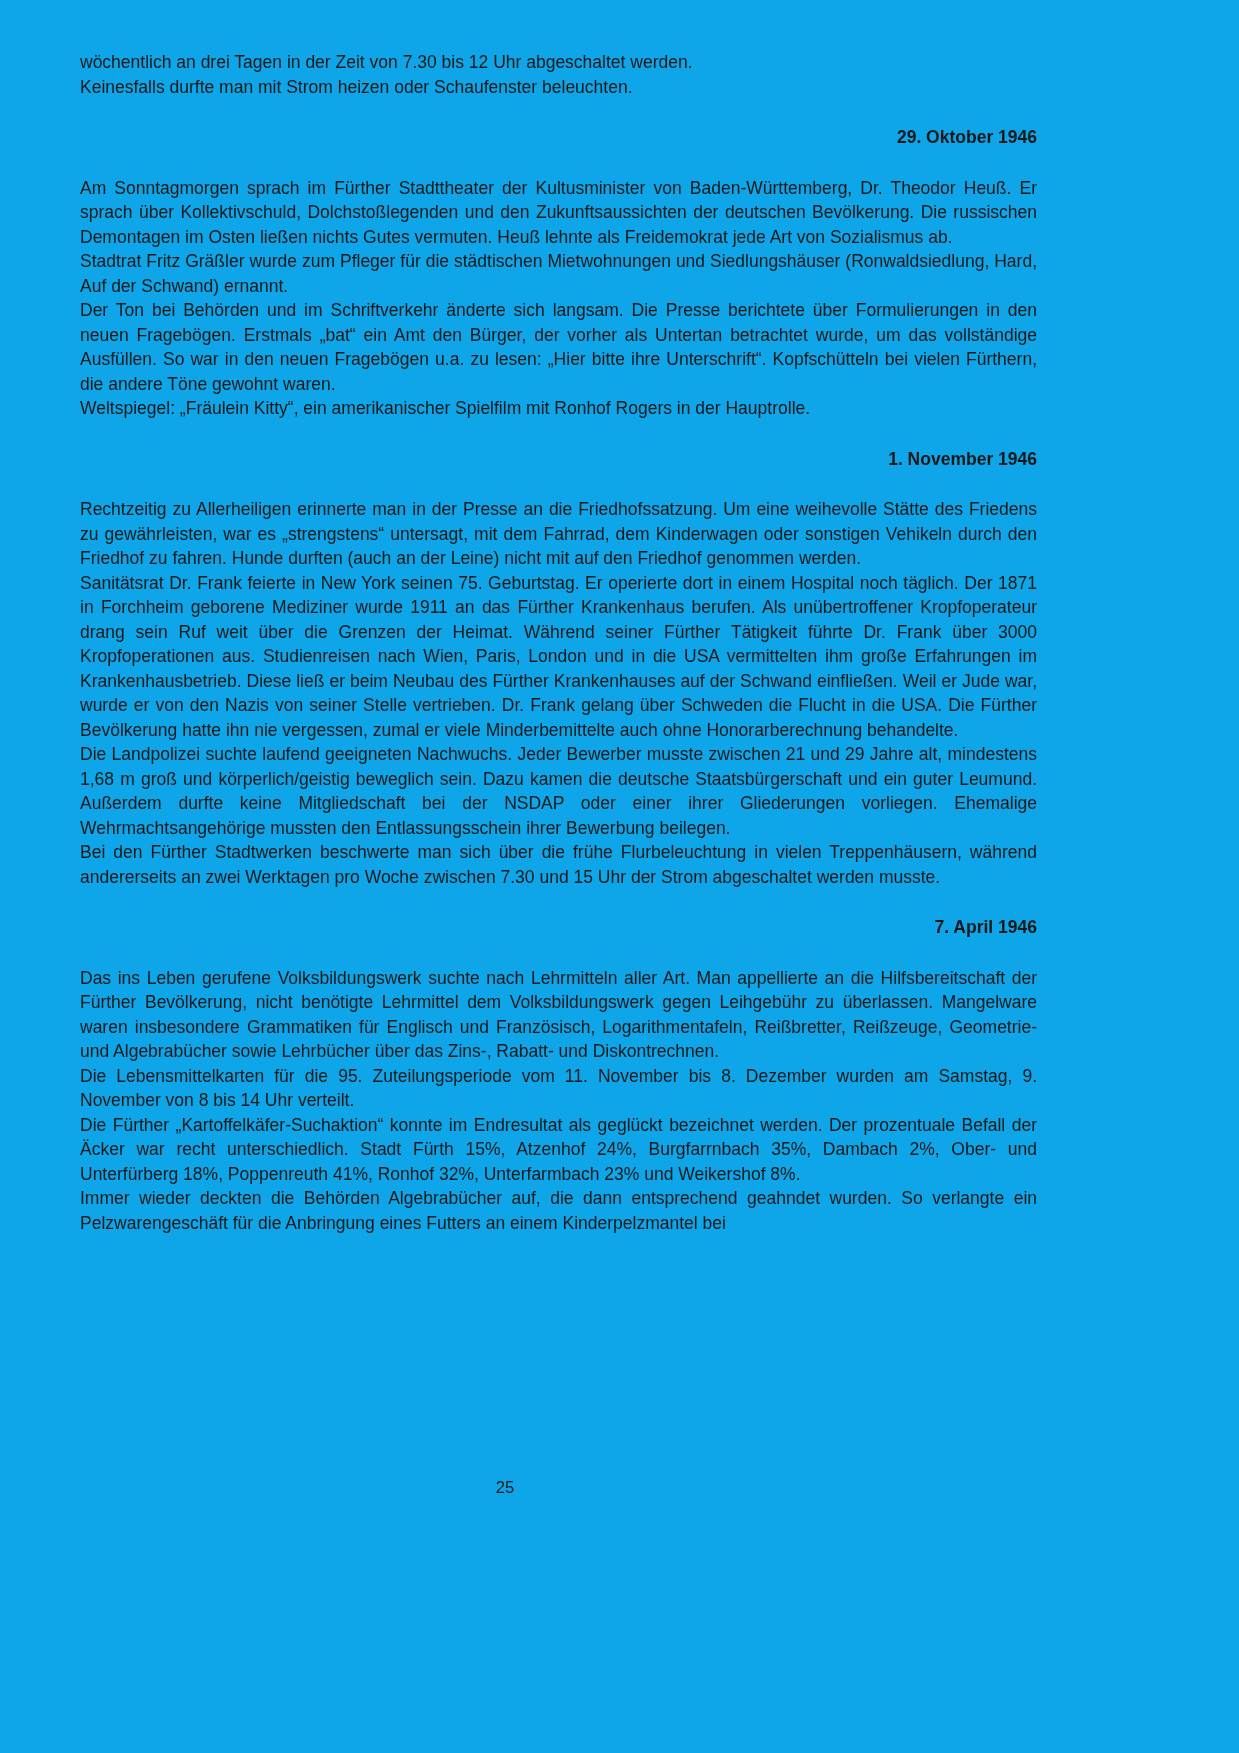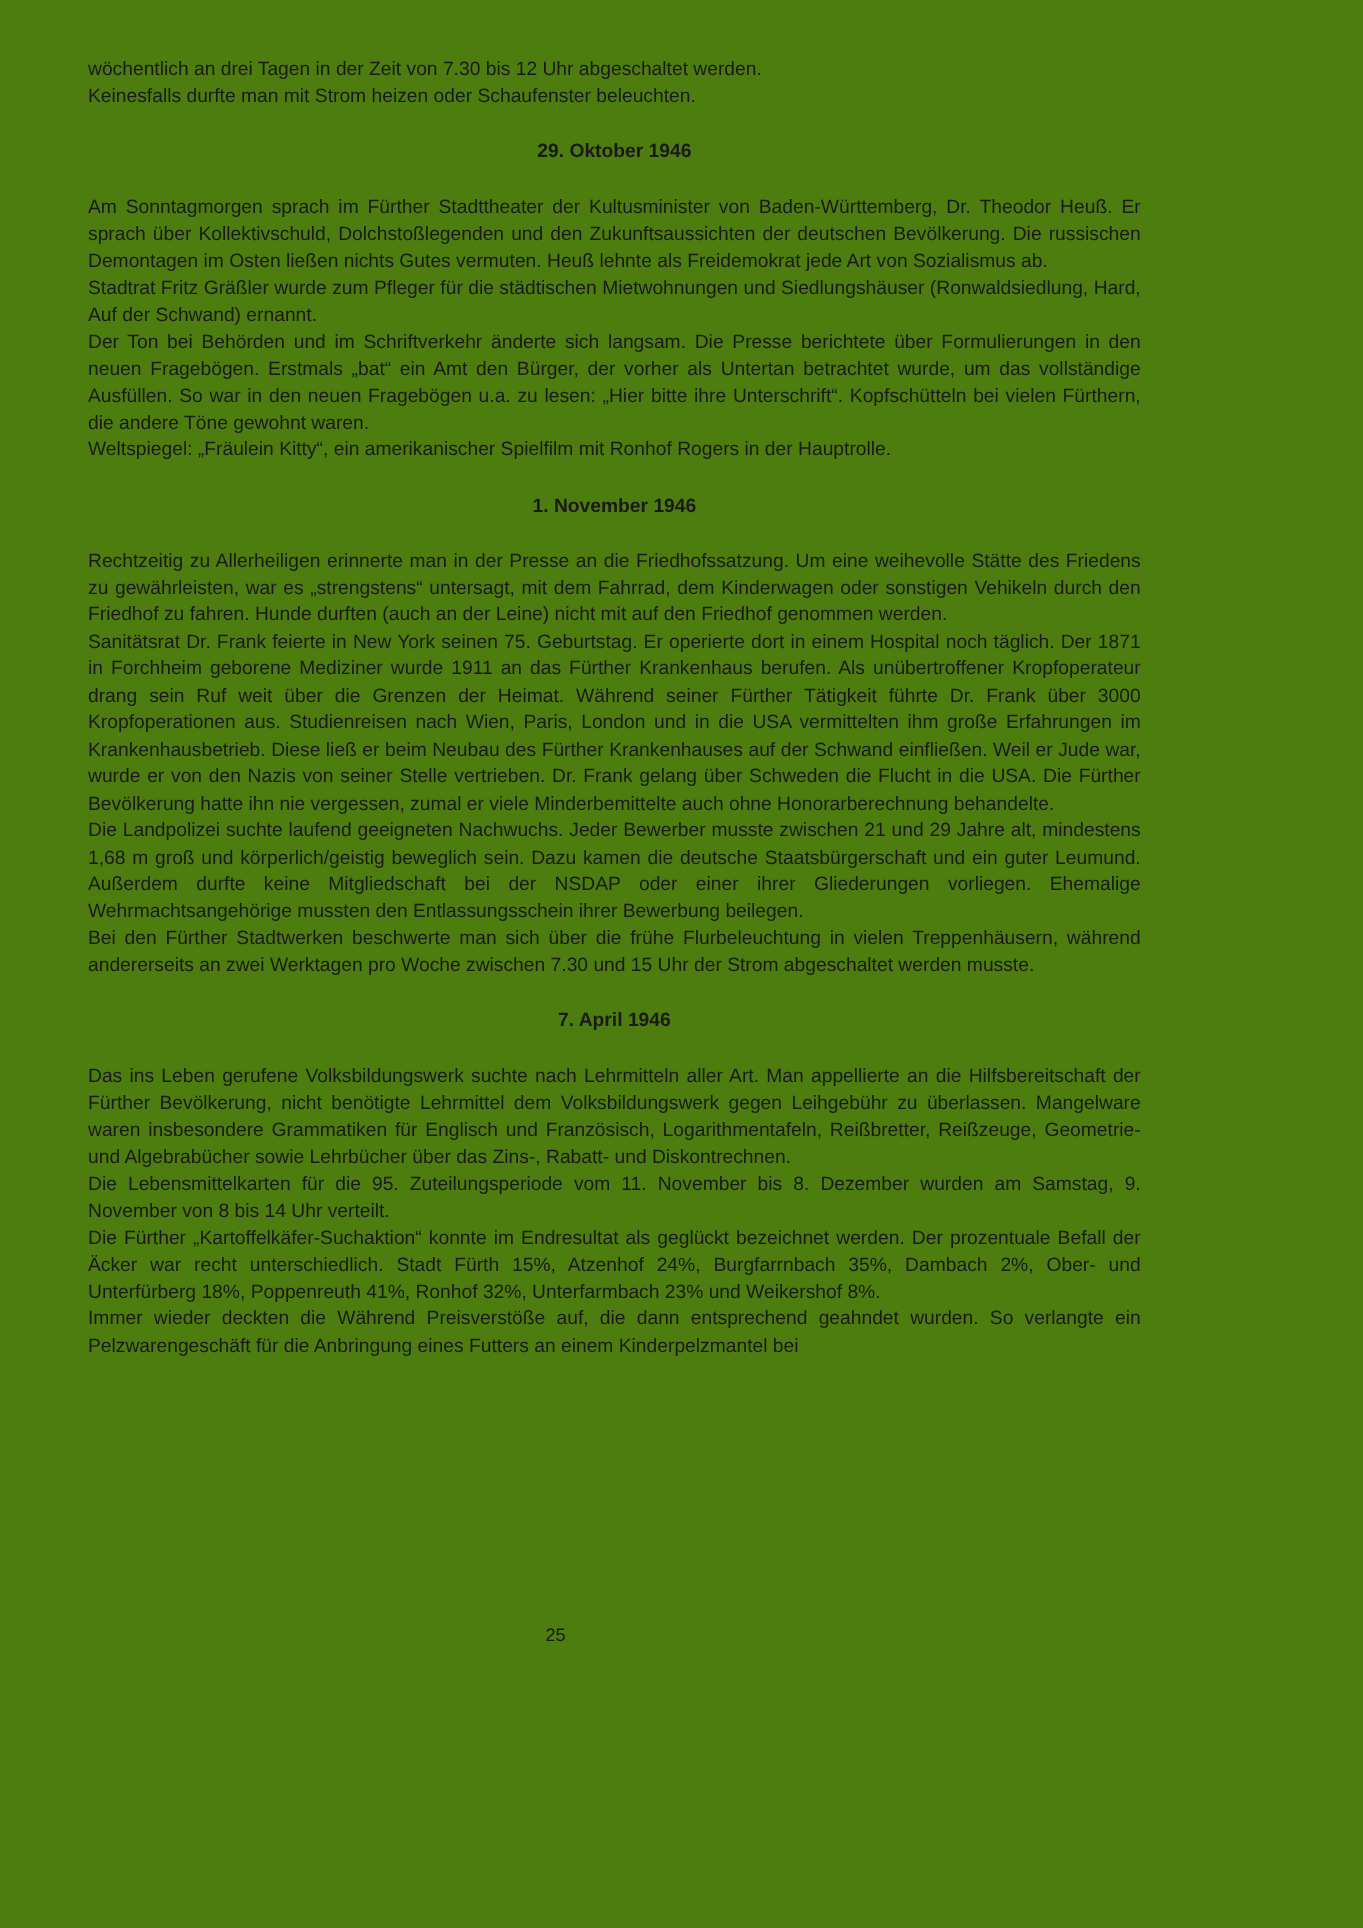--- a/index.html
+++ b/index.html
@@ -1,21 +1,21 @@
 <!DOCTYPE html>
 <html><head>
 <meta charset="utf-8">
 <style>
   * { margin: 0; padding: 0; box-sizing: border-box; }
   html, body { background: #ffffff; }
   .page {
     position: relative;
     width: 1239px;
     height: 1753px;
-    background: #4d7c0f;
+    background: #0ea5e9;
     font-family: "Liberation Sans", sans-serif;
     color: #1a1a1a;
     overflow: hidden;
   }
   .content {
     position: absolute;
     left: 80px;
     top: 50px;
     width: 957px;
     font-size: 17.5px;
@@ -23,21 +23,21 @@
     text-align: justify;
   }
   .content p {
     margin: 0;
   }
   .section-heading {
     font-size: 17.5px;
     font-weight: bold;
     line-height: 24.5px;
     margin: 26px 0 26px 0;
-    text-align: center;
+    text-align: right;
   }
   .page-number {
     position: absolute;
     top: 1478px;
     left: 80px;
     width: 850px;
     text-align: center;
     font-family: Liberation Sans, sans-serif;
     font-size: 16.5px;
     color: #1a1a1a;
@@ -68,19 +68,19 @@
       <p>Sanitätsrat Dr. Frank feierte in New York seinen 75. Geburtstag. Er operierte dort in einem Hospital noch täglich. Der 1871 in Forchheim geborene Mediziner wurde 1911 an das Fürther Krankenhaus berufen. Als unübertroffener Kropfoperateur drang sein Ruf weit über die Grenzen der Heimat. Während seiner Fürther Tätigkeit führte Dr. Frank über 3000 Kropfoperationen aus. Studienreisen nach Wien, Paris, London und in die USA vermittelten ihm große Erfahrungen im Krankenhausbetrieb. Diese ließ er beim Neubau des Fürther Krankenhauses auf der Schwand einfließen. Weil er Jude war, wurde er von den Nazis von seiner Stelle vertrieben. Dr. Frank gelang über Schweden die Flucht in die USA. Die Fürther Bevölkerung hatte ihn nie vergessen, zumal er viele Minderbemittelte auch ohne Honorarberechnung behandelte.</p>
       <p>Die Landpolizei suchte laufend geeigneten Nachwuchs. Jeder Bewerber musste zwischen 21 und 29 Jahre alt, mindestens 1,68 m groß und körperlich/geistig beweglich sein. Dazu kamen die deutsche Staatsbürgerschaft und ein guter Leumund. Außerdem durfte keine Mitgliedschaft bei der NSDAP oder einer ihrer Gliederungen vorliegen. Ehemalige Wehrmachtsangehörige mussten den Entlassungsschein ihrer Bewerbung beilegen.</p>
       <p>Bei den Fürther Stadtwerken beschwerte man sich über die frühe Flurbeleuchtung in vielen Treppenhäusern, während andererseits an zwei Werktagen pro Woche zwischen 7.30 und 15 Uhr der Strom abgeschaltet werden musste.</p>
     </div>
 
     <h2 class="section-heading">7. April 1946</h2>
     <div class="section">
       <p>Das ins Leben gerufene Volksbildungswerk suchte nach Lehrmitteln aller Art. Man appellierte an die Hilfsbereitschaft der Fürther Bevölkerung, nicht benötigte Lehrmittel dem Volksbildungswerk gegen Leihgebühr zu überlassen. Mangelware waren insbesondere Grammatiken für Englisch und Französisch, Logarithmentafeln, Reißbretter, Reißzeuge, Geometrie- und Algebrabücher sowie Lehrbücher über das Zins-, Rabatt- und Diskontrechnen.</p>
       <p>Die Lebensmittelkarten für die 95. Zuteilungsperiode vom 11. November bis 8. Dezember wurden am Samstag, 9. November von 8 bis 14 Uhr verteilt.</p>
       <p>Die Fürther „Kartoffelkäfer-Suchaktion“ konnte im Endresultat als geglückt bezeichnet werden. Der prozentuale Befall der Äcker war recht unterschiedlich. Stadt Fürth 15%, Atzenhof 24%, Burgfarrnbach 35%, Dambach 2%, Ober- und Unterfürberg 18%, Poppenreuth 41%, Ronhof 32%, Unterfarmbach 23% und Weikershof 8%.</p>
-      <p>Immer wieder deckten die Während Preisverstöße auf, die dann entsprechend geahndet wurden. So verlangte ein Pelzwarengeschäft für die Anbringung eines Futters an einem Kinderpelzmantel bei</p>
+      <p>Immer wieder deckten die Behörden Algebrabücher auf, die dann entsprechend geahndet wurden. So verlangte ein Pelzwarengeschäft für die Anbringung eines Futters an einem Kinderpelzmantel bei</p>
     </div>
 
   </div>
 
   <div class="page-number">25</div>
 </div>
 
 </body></html>

